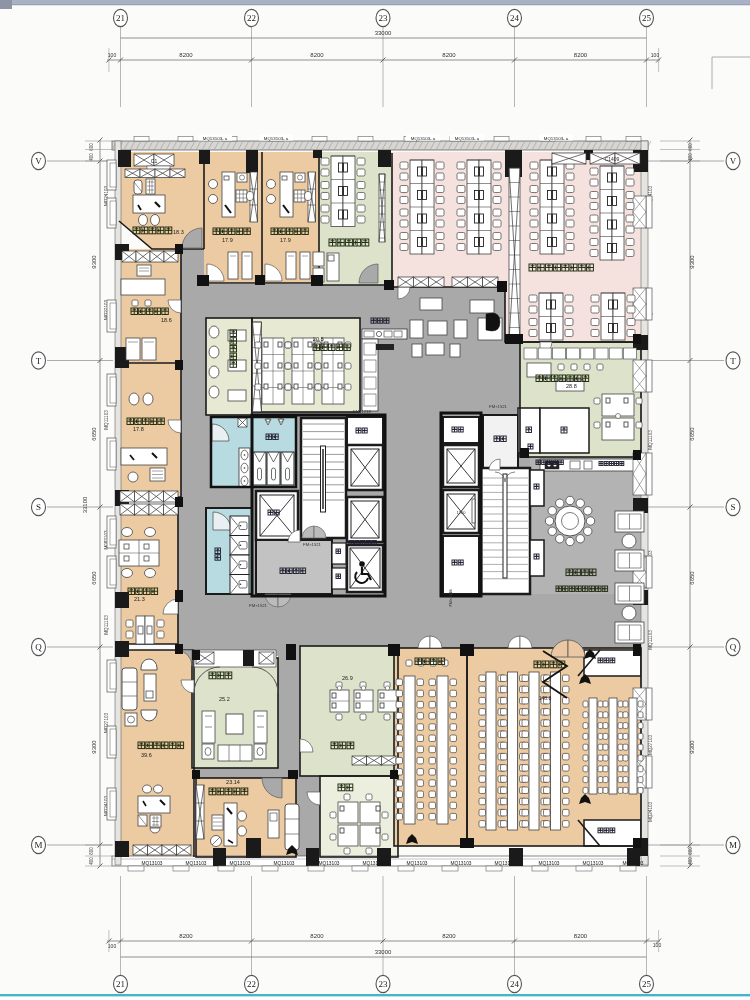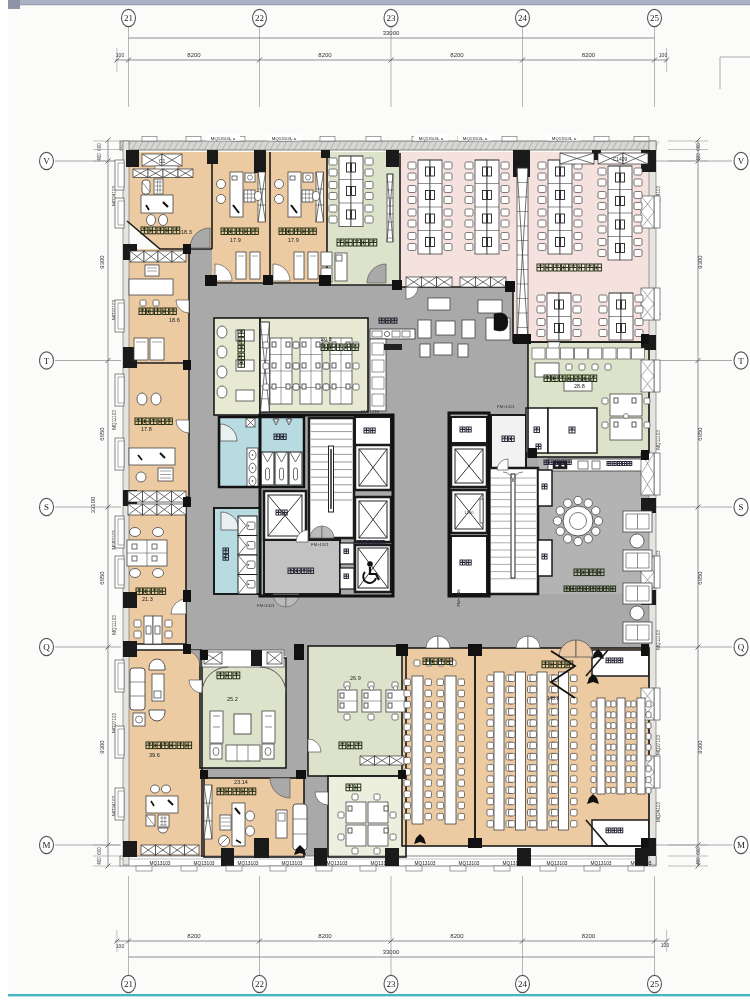--- a/index.html
+++ b/index.html
@@ -1,15 +1,15 @@
 <!DOCTYPE html>
 <html><head><meta charset="utf-8">
 <style>
 html,body{margin:0;padding:0;background:#fff;}
-#page{width:690px;height:1000px;position:relative;font-family:"Liberation Sans", sans-serif;margin-left:8px;}
+#page{width:690px;height:1000px;position:relative;font-family:"Liberation Sans", sans-serif;}
 </style></head>
 <body>
 <div id="page">
 <svg width="750" height="1000" viewBox="0 0 750 1000">
 
 <rect x="0" y="0" width="750" height="1000" fill="#fbfbfa"></rect>
 
 <rect x="0" y="0" width="750" height="5" fill="#a9b1c4"></rect>
 <line x1="0" y1="4.8" x2="750" y2="4.8" stroke="#8b93a8" stroke-width="0.8"></line>
 

